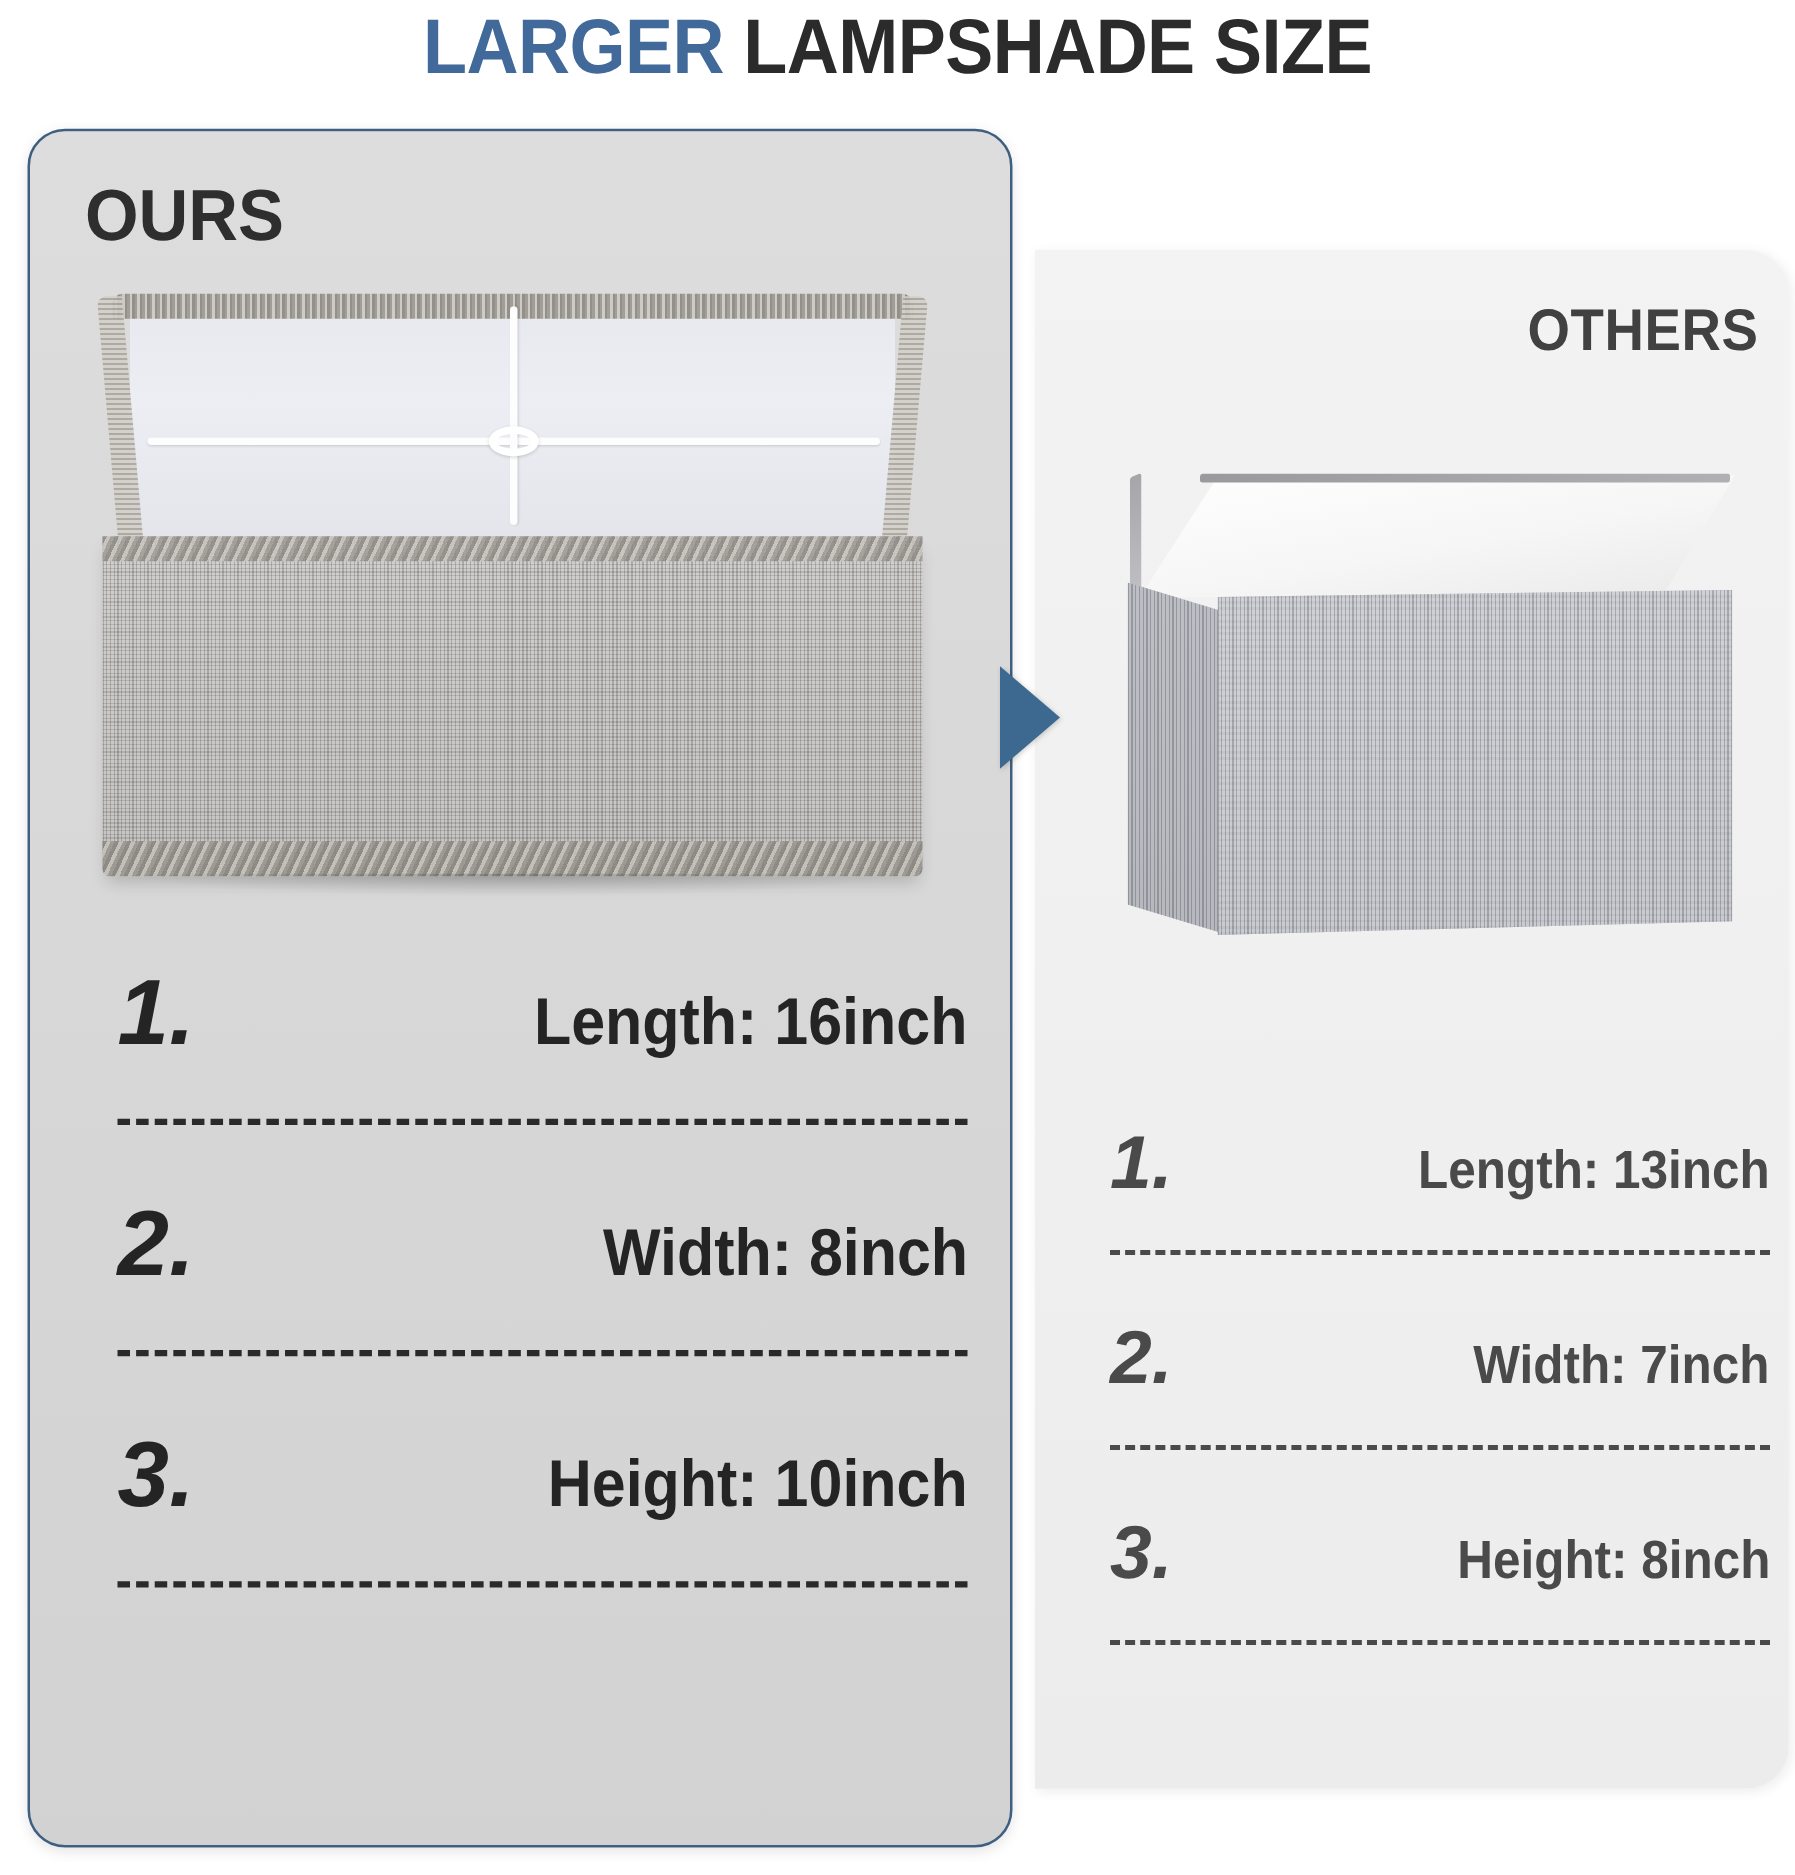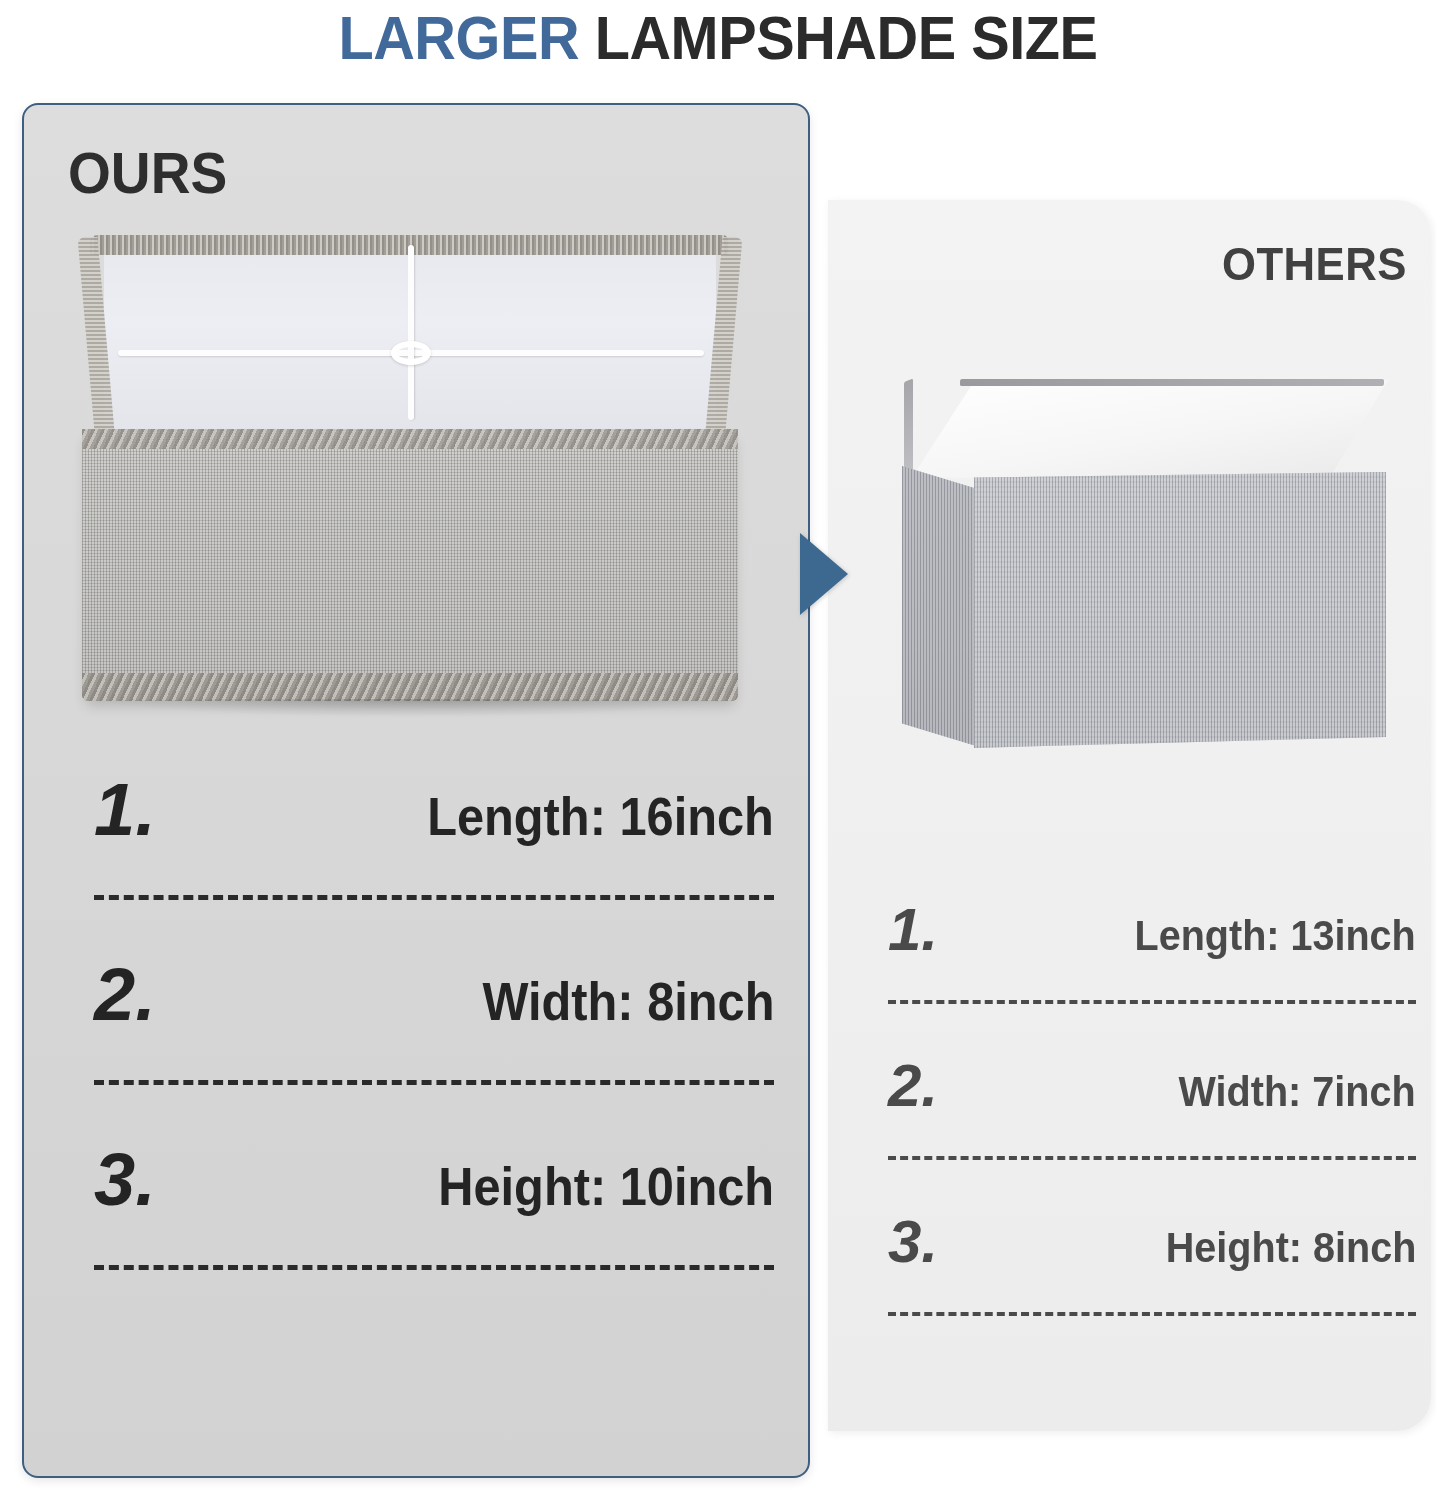--- a/index.html
+++ b/index.html
@@ -32,21 +32,21 @@
 
   
   #ours-card {
     position: absolute;
     left: 22px;
     top: 103px;
     width: 788px;
     height: 1375px;
     background: linear-gradient(180deg, #dddddd 0%, #d8d8d8 45%, #d2d2d2 100%);
     border: 2px solid #3f5f80;
-    border-radius: 16px;
+    border-radius: 30px;
     box-shadow: 0 3px 10px rgba(0,0,0,0.10);
     overflow: hidden;
   }
 
   #others-card {
     position: absolute;
     left: 828px;
     top: 200px;
     width: 603px;
     height: 1231px;

